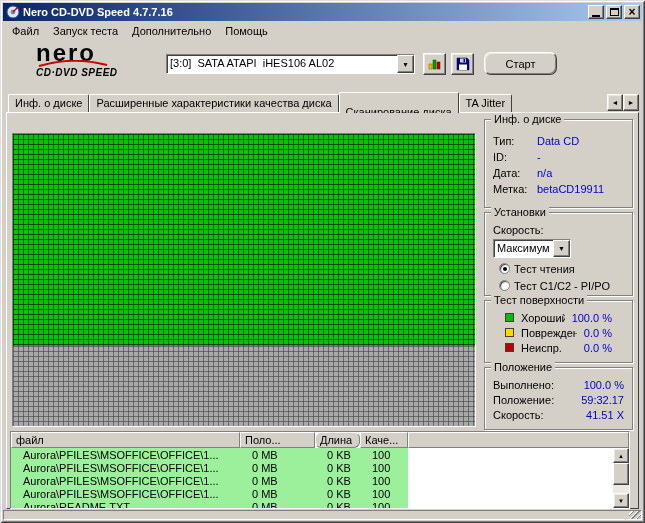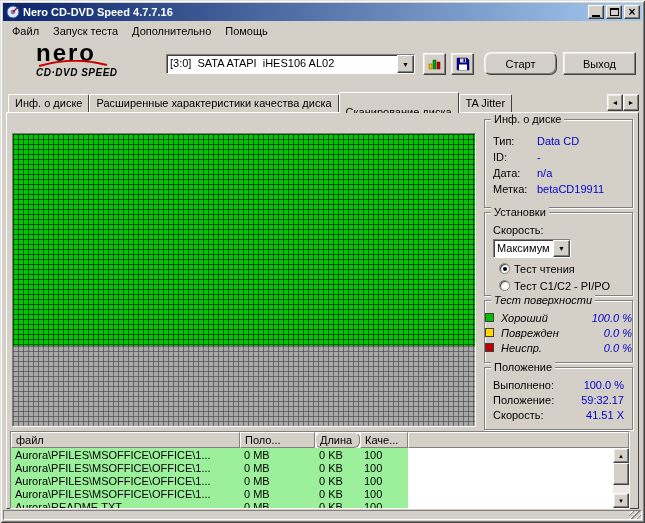--- a/index.html
+++ b/index.html
@@ -71,41 +71,41 @@
   .info-row{display:flex;height:16px;align-items:center;padding-left:8px;}
   .ilabel{width:44px;}
   .ival{color:var(--value_blue,#0000cc);white-space:nowrap;}
   .g-settings{top:212px;height:84px;padding-top:11px;}
   .slabel{margin-left:8px;}
   .speed-combo{margin:3px 8px 0 8px;width:78px;height:19px;}
   .radio-row{display:flex;align-items:center;gap:4px;margin:4px 0 0 14px;height:13px;}
   .radio{width:11px;height:11px;border-radius:50%;background:#fff;border:1px solid #808080;
     box-shadow:inset 1px 1px 1px #404040;display:flex;align-items:center;justify-content:center;flex:none;}
   .radio-dot{width:4px;height:4px;border-radius:50%;background:#000;}
-  .g-surface{top:300px;height:63px;padding-top:9px;font-style:italic;}
-  .legend-row{display:flex;align-items:center;height:15px;padding:0 0;gap:7px;}
+  .g-surface{top:300px;height:63px;padding-top:9px;}
+  .legend-row{display:flex;align-items:center;height:15px;padding:0 20px;gap:7px;}
   .legend-sq{width:9px;height:9px;border:1px solid #404040;flex:none;}
   .legend-label{flex:1;white-space:nowrap;overflow:hidden;}
   .legend-val{color:var(--value_blue,#0000cc);white-space:nowrap;}
   .g-position{top:367px;height:63px;padding-top:9px;}
   .pos-row{display:flex;justify-content:space-between;align-items:center;height:15px;padding:0 8px;}
   .pos-val{color:var(--value_blue,#0000cc);white-space:nowrap;}
 
   
   .ftable{position:absolute;left:10px;top:431px;width:620px;height:78px;background:#fff;
     border:1px solid;border-color:#808080 #fff #fff #808080;z-index:2;display:flex;flex-direction:column;}
   .fheader{display:flex;height:16px;flex:none;}
   .fh{background:#d4d0c8;border:1px solid;border-color:#fff #808080 #808080 #fff;padding:1px 4px;
     white-space:nowrap;overflow:hidden;flex:none;}
   .fh1{width:229px;}.fh2{width:75px;}.fh3{width:45px;border-radius:6px;}.fh4{width:48px;}.fhfill{flex:1;}
   .fbody{flex:1;display:flex;overflow:hidden;}
   .frows{flex:1;overflow:hidden;background:#fff;}
   .frow{display:flex;height:13px;width:397px;background:var(--row_green,#9cf09c);align-items:center;}
   .fc{white-space:nowrap;overflow:hidden;padding:0 4px;flex:none;}
-  .fc1{width:229px;}.fc2{width:75px;}.fc3{width:45px;}.fc4{width:48px;}
+  .fc1{width:229px;margin-left:8px;}.fc2{width:75px;}.fc3{width:45px;}.fc4{width:48px;}
   .vscroll{width:16px;background:#ece9e5;display:flex;flex-direction:column;flex:none;}
   .scroll-btn{height:15px;font-size:6px;display:flex;align-items:center;justify-content:center;flex:none;}
   .scroll-thumb{height:22px;background:#d4d0c8;border:1px solid;border-color:#fff #404040 #404040 #fff;
     box-shadow:inset -1px -1px 0 #808080;flex:none;}
   .scroll-track{flex:1;}
 
   
   .statusbar{position:absolute;left:3px;top:510px;width:639px;height:10px;border:1px solid;
     border-color:#808080 #fff #fff #808080;z-index:2;}
   .grip{position:absolute;right:0;bottom:0;width:12px;height:8px;
@@ -165,21 +165,20 @@
   </button>
   <button class="sbtn sbtn-save">
     <svg width="14" height="14" viewBox="0 0 14 14">
       <path d="M1,1 h10 l2,2 v10 h-12 z" fill="#000090" stroke="#000040" stroke-width="0.5"></path>
       <rect x="4" y="1.5" width="6" height="4" fill="#d4d0c8"></rect>
       <rect x="7.5" y="2" width="1.5" height="3" fill="#000090"></rect>
       <rect x="3" y="7.5" width="8" height="5.5" fill="#ffffff"></rect>
     </svg>
   </button>
   <button class="btn btn-start">Старт</button>
-  <button class="btn btn-exit">Выход</button>
 
   <div class="tabstrip">
     <div class="tab">Инф. о диске</div>
     <div class="tab">Расширенные характеристики качества диска</div>
     <div class="tab active">Сканирование диска</div>
     <div class="tab">TA Jitter</div>
     <div class="tab-arrows">
       <button class="arrow-btn">◄</button>
       <button class="arrow-btn">►</button>
     </div>

